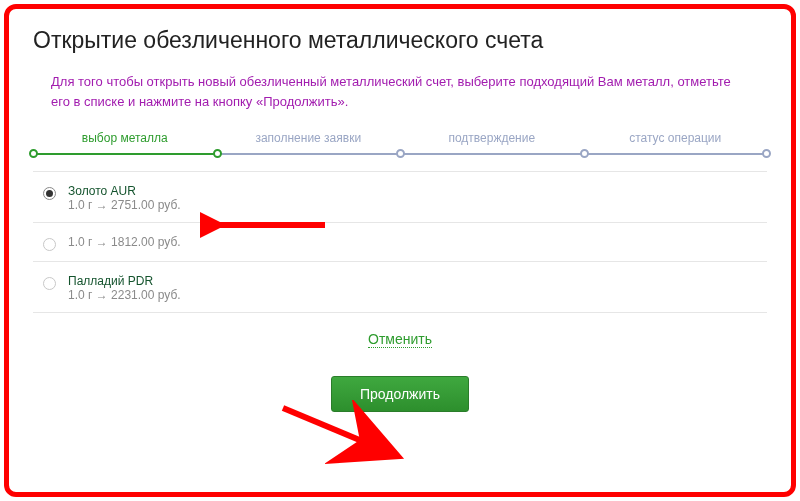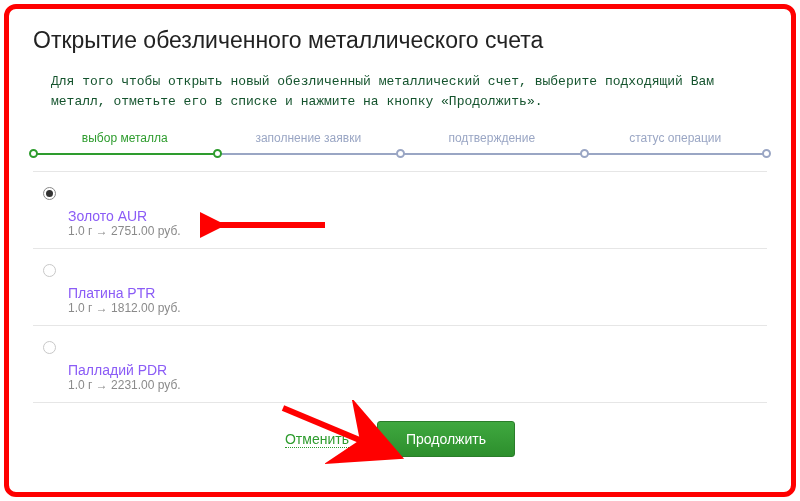--- a/index.html
+++ b/index.html
@@ -19,24 +19,23 @@
     background: #fff;
   }
   .page-title {
     font-size: 23px;
     font-weight: 400;
     color: #222;
     margin-bottom: 18px;
   }
   .intro {
     font-size: 13px;
-    color: #14532d;
+    color: #a21caf;
     line-height: 1.5;
     margin: 0 18px 20px 18px;
-    font-family: Liberation Mono, monospace;
   }
   .stepper {
     position: relative;
     height: 28px;
     margin: 0 0 12px 0;
   }
   .stepper-track {
     position: absolute;
     top: 22px;
     left: 0;
@@ -98,28 +97,29 @@
     flex-shrink: 0;
   }
   .radio.unchecked { border-color: #c8c8c8; }
   .radio .inner {
     width: 7px;
     height: 7px;
     border-radius: 50%;
     background: #333;
   }
   .metal-text { flex: 1; }
-  .metal-name { font-size: 14px; color: #8b5cf6; margin-top: 24px; }
+  .metal-name { font-size: 12px; color: #14532d; }
   .metal-price { font-size: 12px; color: #8a8a8a; }
   .actions {
     display: flex;
     justify-content: center;
     align-items: center;
     gap: 28px;
     margin-top: 18px;
+    flex-direction: column;
   }
   .cancel-link {
     color: #2e9c2e;
     font-size: 14px;
     text-decoration: none;
     border-bottom: 1px dotted #2e9c2e;
     cursor: pointer;
   }
   .continue-btn {
     background: linear-gradient(#3fa83f, #2d8f2d);
@@ -165,21 +165,20 @@
           <div class="inner"></div>
         </div>
       <div class="metal-text">
         <div class="metal-name">Золото AUR</div>
         <div class="metal-price">1.0 г → 2751.00 руб.</div>
       </div>
     </div>
     <div class="metal-row">
       <div class="radio unchecked"></div>
       <div class="metal-text">
-        <div class="metal-name">Платина PTR</div>
         <div class="metal-price">1.0 г → 1812.00 руб.</div>
       </div>
     </div>
     <div class="metal-row">
       <div class="radio unchecked"></div>
       <div class="metal-text">
         <div class="metal-name">Палладий PDR</div>
         <div class="metal-price">1.0 г → 2231.00 руб.</div>
       </div>
     </div>

